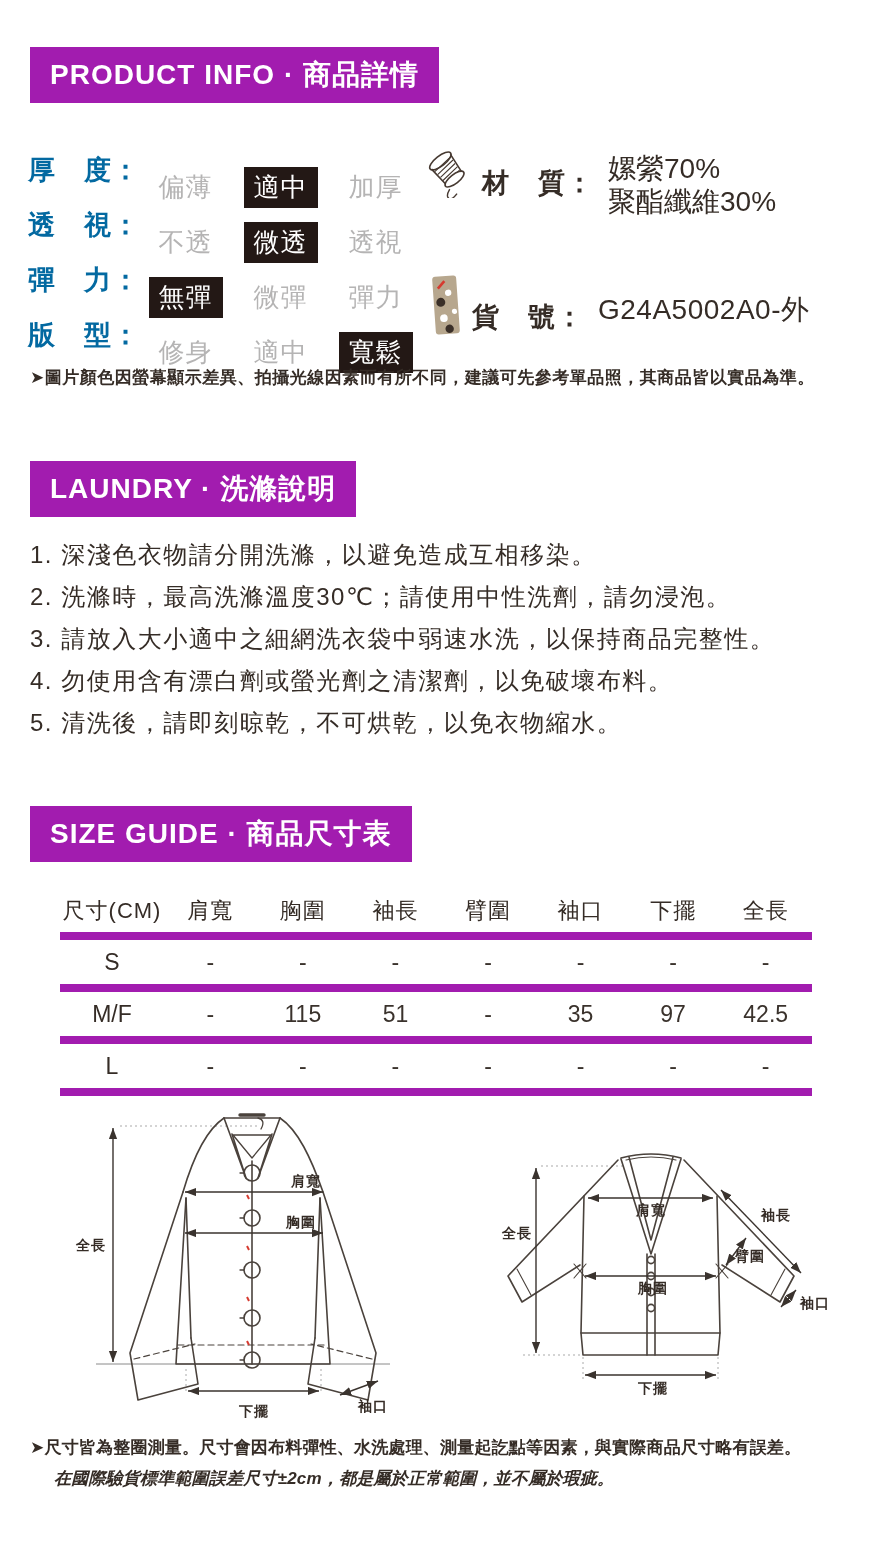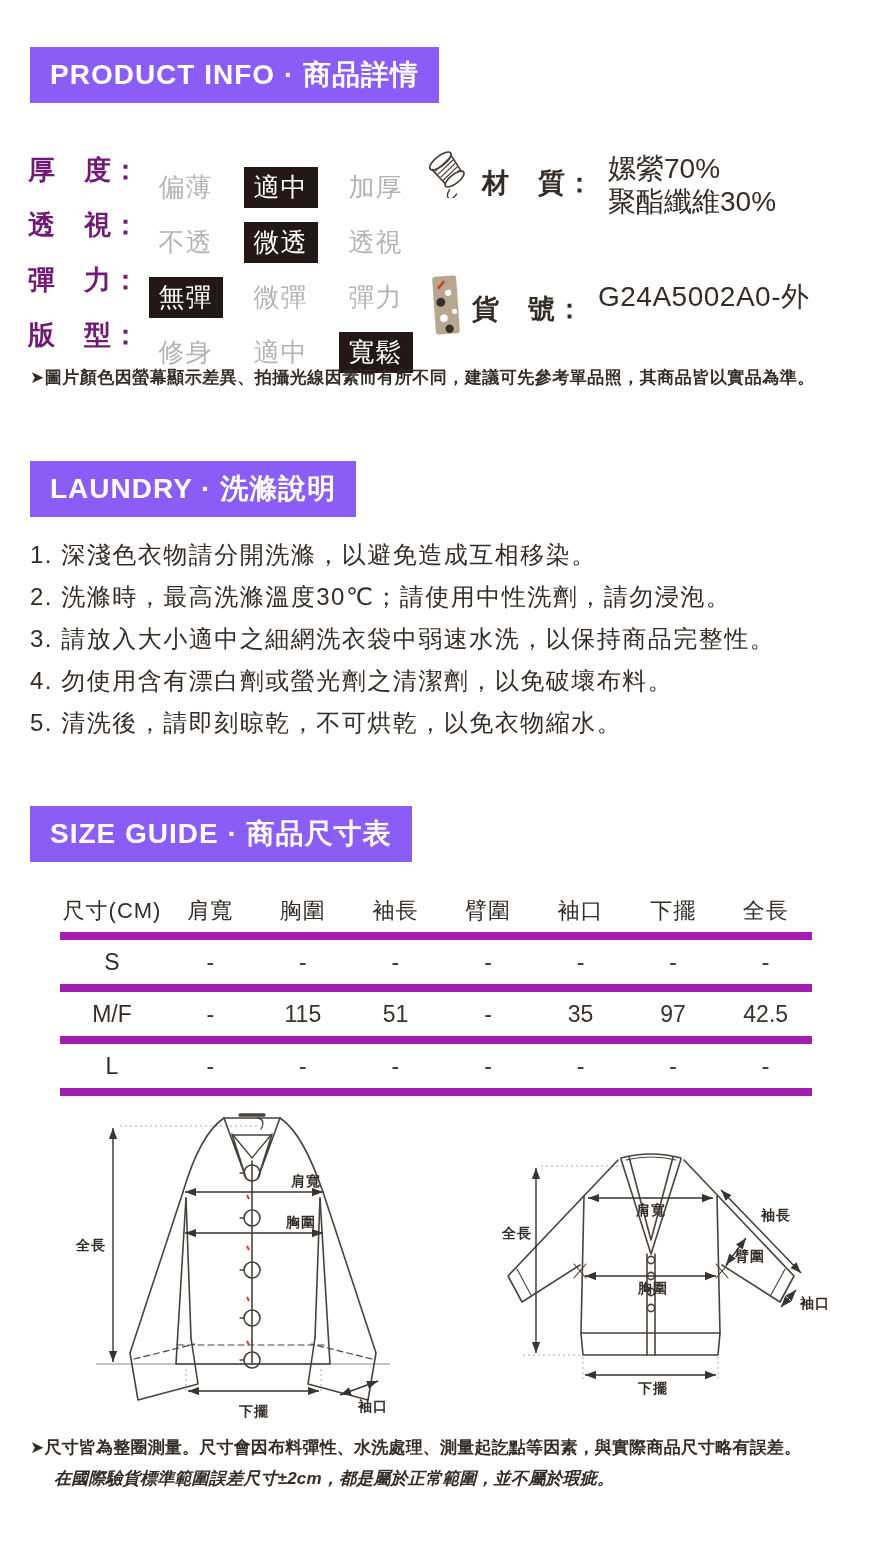--- a/index.html
+++ b/index.html
@@ -8,48 +8,48 @@
     position: relative;
     width: 875px;
     height: 1545px;
     overflow: hidden;
     font-family: "Liberation Sans", "DejaVu Sans", sans-serif;
     color: #352c26;
   }
   .header-bar {
     position: absolute;
     left: 30px;
-    background: #8b5cf6;
+    background: #a21caf;
     color: #ffffff;
     font-size: 28px;
     font-weight: bold;
     letter-spacing: 1px;
     padding: 9px 20px 9px 20px;
     white-space: nowrap;
   }
   #hdr-product { top: 47px; }
   #hdr-laundry { top: 461px; }
   #hdr-size    { top: 806px; }
 
   
   .attrs { position: absolute; left: 28px; top: 142px; width: 395px; }
   .attr-row { display: flex; align-items: center; height: 55px; }
   .attr-label {
     width: 110px; font-size: 27px; font-weight: 600;
-    color: #701a75; letter-spacing: 1px; white-space: nowrap;
+    color: #0369a1; letter-spacing: 1px; white-space: nowrap;
   }
   .attr-opt { width: 95px; display: flex; justify-content: center; }
   .attr-opt span { font-size: 26px; letter-spacing: 1px; white-space: nowrap; margin-top: 36px; }
   .attr-opt span.dim { color: #b5b4b4; }
   .attr-opt span.selected { background: #231815; color: #ffffff; padding: 3px 10px; }
 
   
   .info-row { position: absolute; display: flex; align-items: flex-start; }
   #material-row { left: 424px; top: 146px; }
-  #itemno-row   { left: 428px; top: 272px; }
+  #itemno-row   { left: 428px; top: 272px; align-items: center; }
   .info-icon { flex: 0 0 auto; margin-right: 8px; }
   .info-label { font-size: 27px; font-weight: 600; letter-spacing: 1px; white-space: nowrap; margin-right: 14px; margin-top: 19px;}
   .info-value { font-size: 28px; font-weight: 500; margin-top: 6px; }
   .info-value div { line-height: 33px; white-space: nowrap; }
   #itemno-row .info-value { letter-spacing: 0.5px; }
 
   .note-1 {
     position: absolute; left: 30px; top: 366px; width: 830px;
     font-size: 17px; font-weight: 600; letter-spacing: 0.5px; white-space: nowrap;
   }

